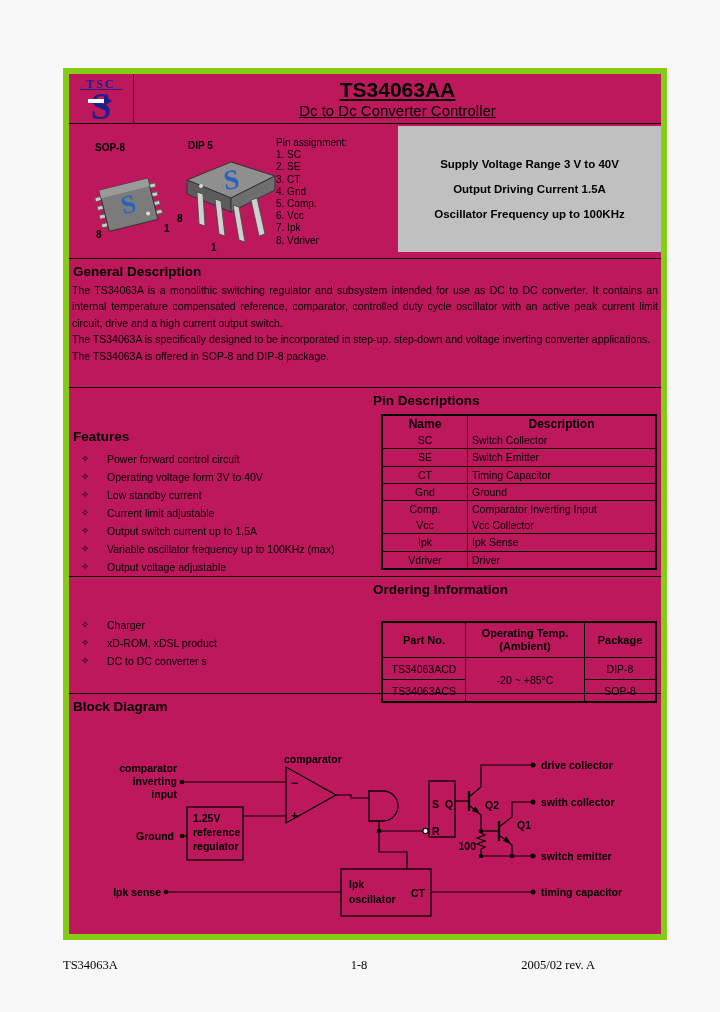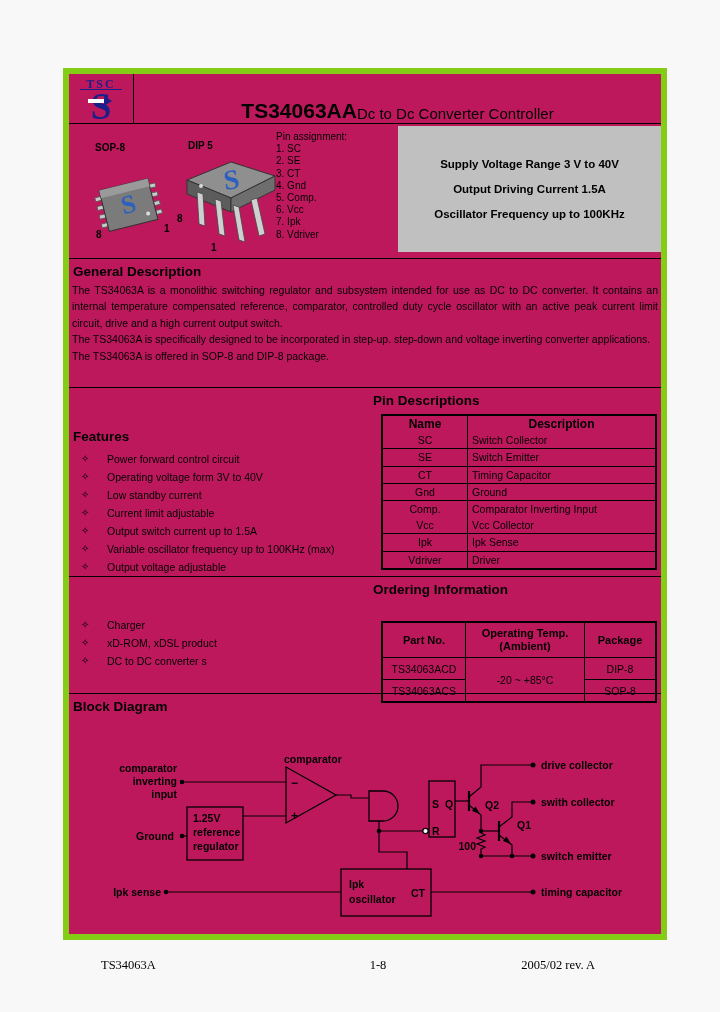--- a/index.html
+++ b/index.html
@@ -6,28 +6,28 @@
   body{width:720px;height:1012px;background:#f8f8f8;position:relative;
        font-family:"Liberation Sans",sans-serif;color:#000;}
   .content{position:absolute;left:63px;top:68px;width:592px;background:#be185d;
            border:6px solid #84cc16;}
   .sect{border-top:1px solid #000;position:relative;}
   .sect:first-child{border-top:none;}
 
   
   .hdr{display:flex;height:49px;}
   .logo-cell{width:64px;border-right:1px solid #000;display:flex;align-items:center;justify-content:center;}
-  .title-cell{flex:1;display:flex;flex-direction:row;align-items:flex-end;justify-content:center;}
+  .title-cell{flex:1;display:flex;flex-direction:column;align-items:center;justify-content:center;text-decoration:underline;}
   .doc-title{font-size:21px;font-weight:bold;line-height:24px;}
   .doc-sub{font-size:15px;line-height:18px;}
 
   
   .pkg{height:134px;}
   .pkg-label{position:absolute;font-size:10px;font-weight:bold;}
-  .pinlist{position:absolute;left:207px;top:7px;font-size:10px;line-height:12.2px;}
+  .pinlist{position:absolute;left:207px;top:13px;font-size:10px;line-height:12.2px;}
   .hi-box{position:absolute;left:329px;top:2px;width:263px;height:126px;background:#c0c0c0;
           display:flex;flex-direction:column;justify-content:center;align-items:center;}
   .hi-box div{font-size:11.5px;font-weight:bold;line-height:25px;}
 
   
   .gend{height:128px;padding:0;}
   .h2{font-size:13.5px;font-weight:bold;padding:5px 4px 3px 4px;}
   .para{font-size:10.5px;line-height:16.4px;text-align:justify;padding:0 3px;}
 
   
@@ -57,21 +57,21 @@
 
   .block{height:240px;}
   .bd-svg{display:block;margin-top:2px;}
   .bd-svg text{font-size:10.5px;font-weight:bold;font-family:"Liberation Sans",sans-serif;}
   .bd-svg .sym{font-size:12px;}
   .wire{stroke:#000;stroke-width:1.2;fill:none;}
   .box{stroke:#000;stroke-width:1.3;fill:none;}
 
   .footer{position:absolute;left:63px;top:958px;width:592px;display:flex;
           font-family:"Liberation Serif",serif;font-size:12.5px;}
-  .footer .fl{width:200px;margin-left:38px;}
+  .footer .fl{width:200px;}
   .footer .fc{flex:1;text-align:center;}
   .footer .fr{width:200px;text-align:right;padding-right:60px;box-sizing:border-box;}
 </style>
 </head>
 <body>
 
 <div class="content">
 
   <div class="sect hdr">
     <div class="logo-cell">

